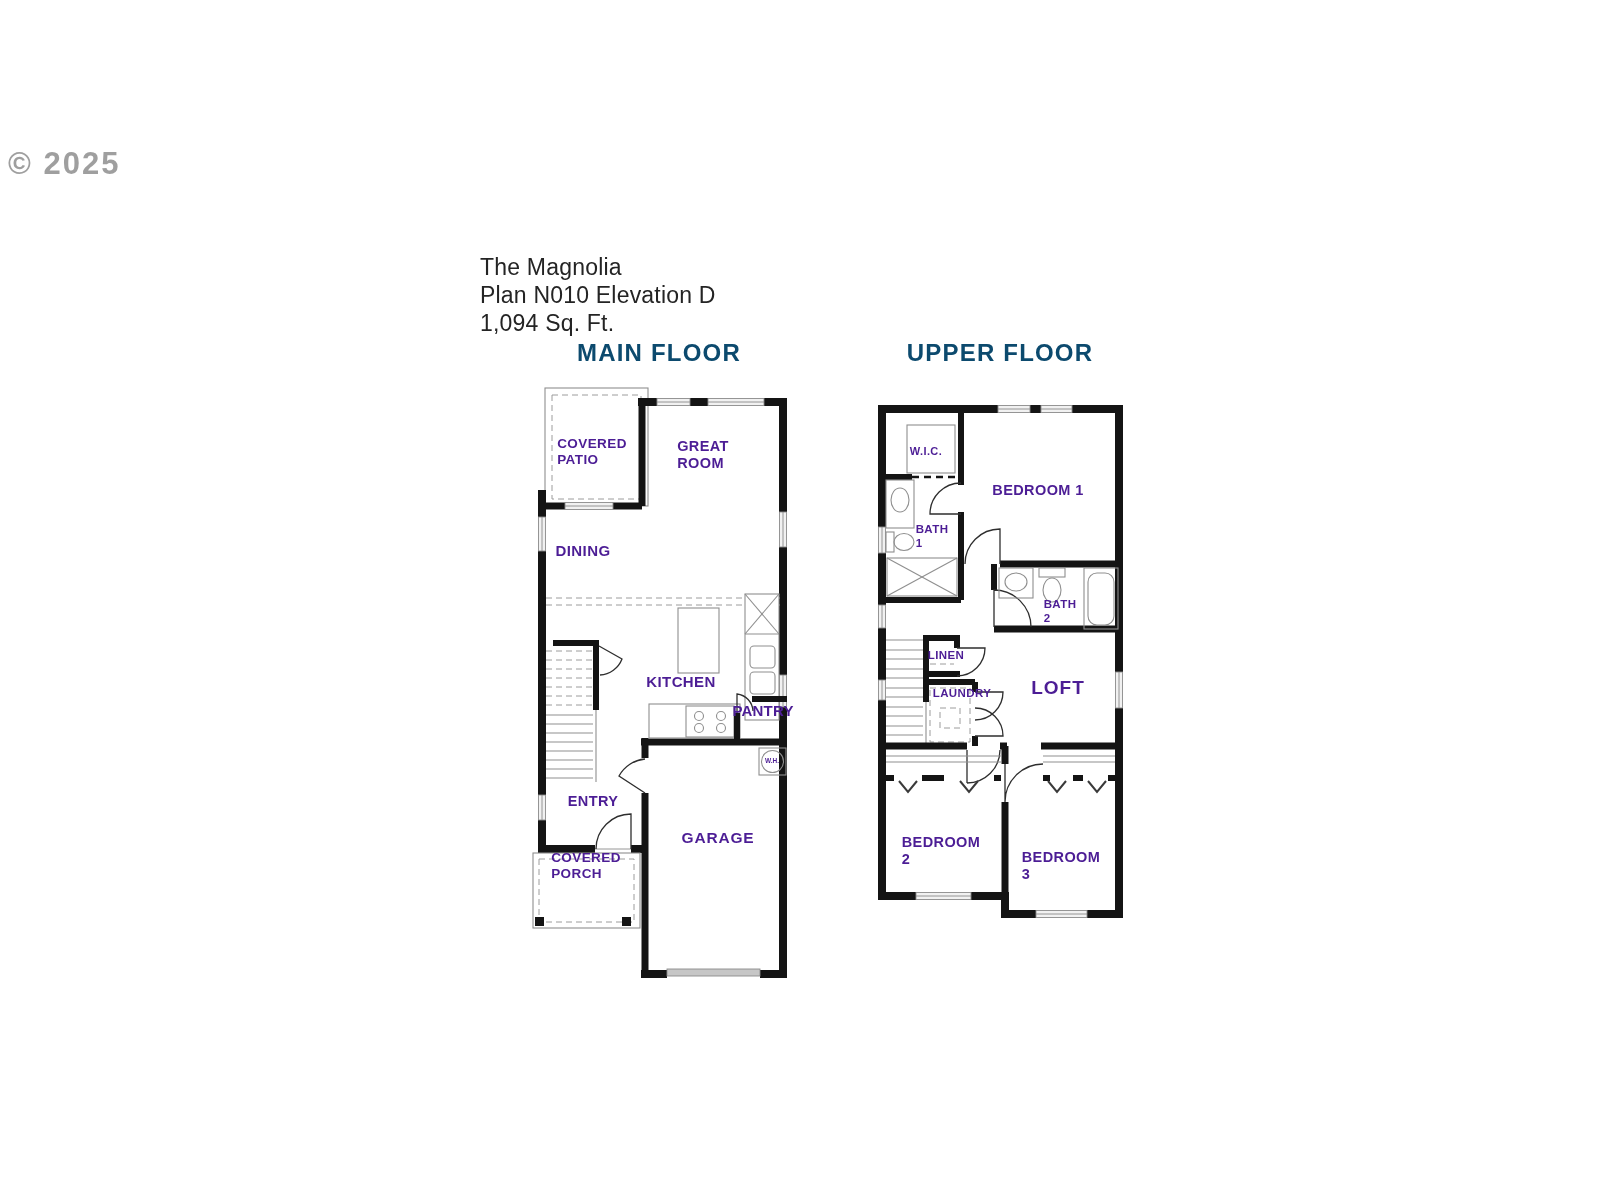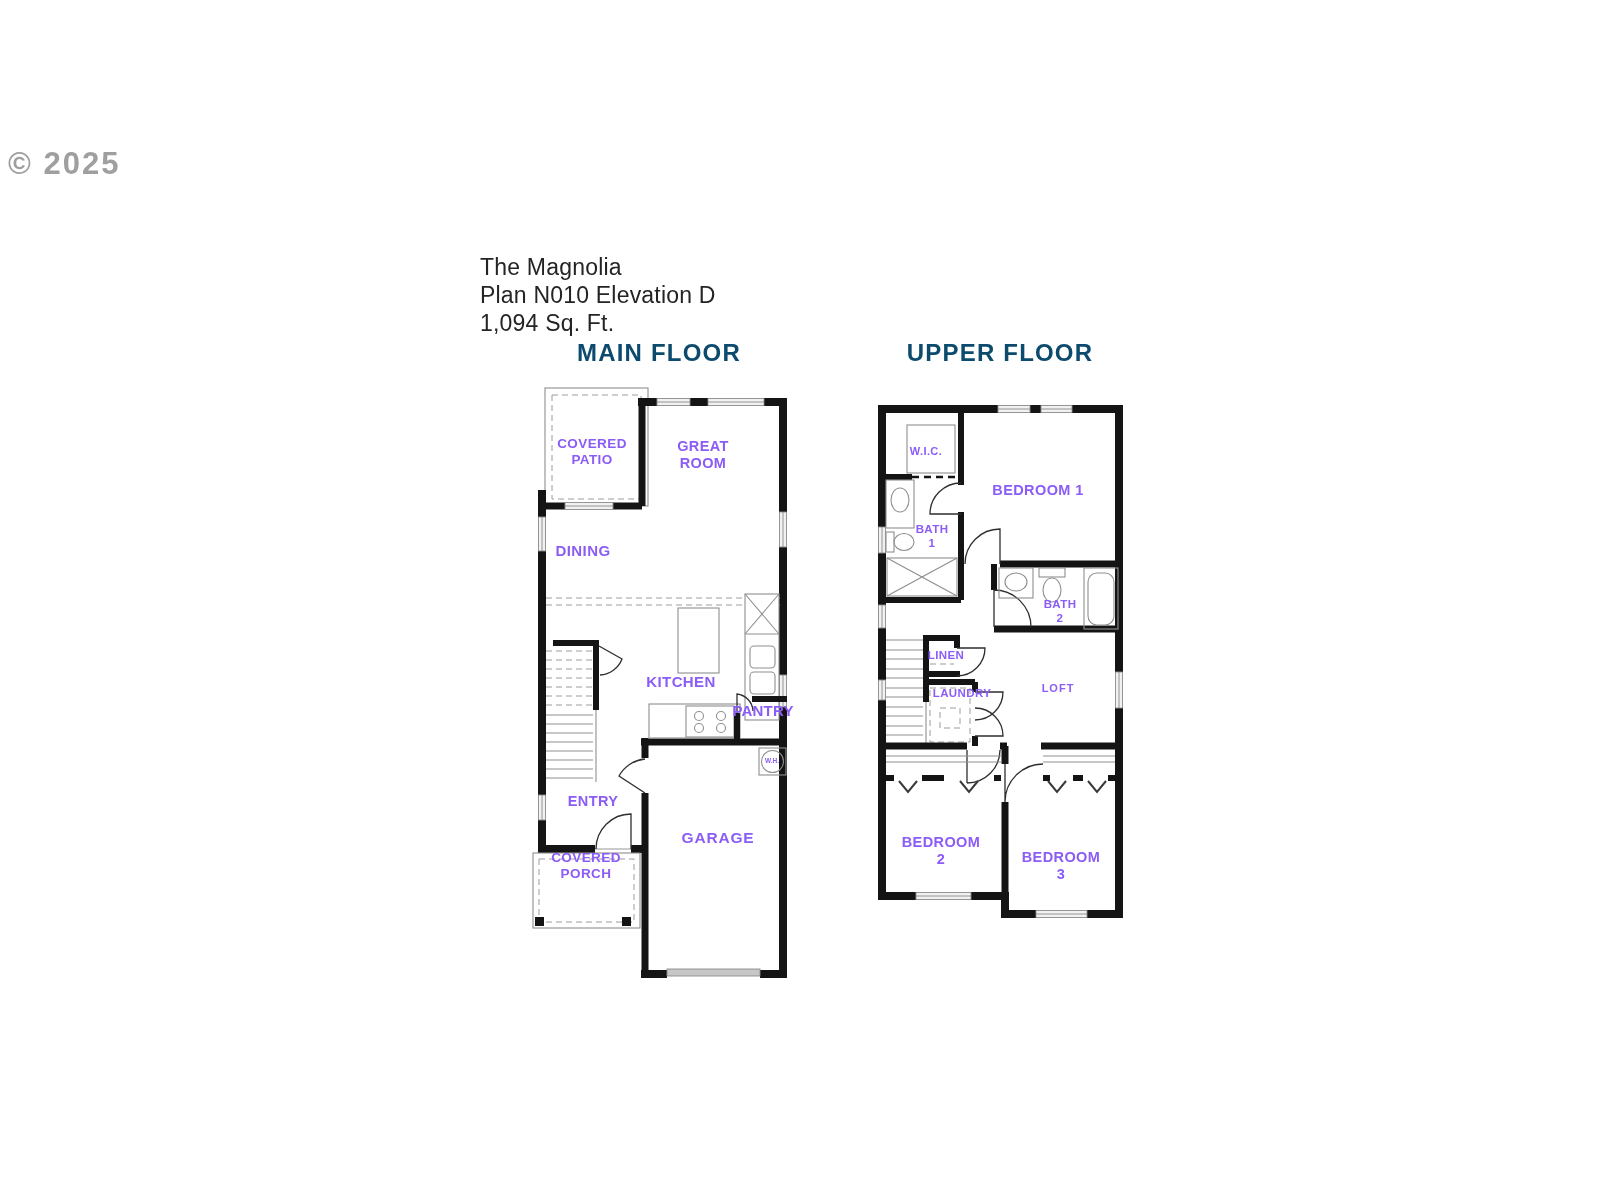--- a/index.html
+++ b/index.html
@@ -4,22 +4,22 @@
 <style>
   html,body{margin:0;padding:0;background:#ffffff;}
   #page{position:relative;width:1600px;height:1200px;background:#ffffff;overflow:hidden;
         font-family:"Liberation Sans", sans-serif;text-decoration:underline;}
   .watermark{position:absolute;left:8px;top:146px;font-size:31px;font-weight:600;
              color:#8f8f8f;opacity:.85;letter-spacing:2px;}
   .titleblock{position:absolute;left:480px;top:218px;color:#242424;font-size:23px;
               font-weight:500;line-height:28px;letter-spacing:.2px;margin-top:35px;}
   .floorheading{position:absolute;transform:translate(-50%,-50%);font-size:24px;font-weight:600;
                 color:#0c4a6e;letter-spacing:1.2px;white-space:nowrap;}
-  .lbl{position:absolute;transform:translate(-50%,-50%);color:#8b5cf6;font-weight:600;
-       text-align:center;white-space:pre-line;letter-spacing:.4px;line-height:1.18;}
+  .lbl{position:absolute;transform:translate(-50%,-50%);color:#4c1d95;font-weight:600;
+       white-space:pre-line;letter-spacing:.4px;line-height:1.18;}
   svg{position:absolute;}
   .w8{stroke:#141414;stroke-width:8;fill:none;}
   .w7{stroke:#141414;stroke-width:7;fill:none;}
   .w6{stroke:#141414;stroke-width:6;fill:none;}
   .thin{fill:none;stroke:#8f8f8f;stroke-width:1.1;}
   .thinF{fill:#ffffff;stroke:#8f8f8f;stroke-width:1.1;}
   .dash{fill:none;stroke:#9c9c9c;stroke-width:1;stroke-dasharray:6 4;}
   .rod{stroke:#141414;stroke-width:2.5;stroke-dasharray:7 5;fill:none;}
   .door{fill:none;stroke:#2e2e2e;stroke-width:1.3;}
   .vee{fill:none;stroke:#3a3a3a;stroke-width:2;}
@@ -335,19 +335,19 @@
   <div class="lbl" style="left:699px;top:838px;font-size:15.5px;letter-spacing:.8px;margin-left:19px;">GARAGE</div>
 
   <div class="lbl" style="left:926px;top:451px;font-size:11px;">W.I.C.</div>
   <div class="lbl" style="left:1038px;top:491px;font-size:14.5px;">BEDROOM 1</div>
   <div class="lbl" style="left:932px;top:537px;font-size:11.5px;">BATH
 1</div>
   <div class="lbl" style="left:1060px;top:612px;font-size:11.5px;">BATH
 2</div>
   <div class="lbl" style="left:946px;top:656px;font-size:11.5px;">LINEN</div>
   <div class="lbl" style="left:962px;top:694px;font-size:11.5px;">LAUNDRY</div>
-  <div class="lbl" style="left:1058px;top:688px;font-size:11px;letter-spacing:1px;">LOFT</div>
+  <div class="lbl" style="left:1058px;top:688px;font-size:19px;letter-spacing:1px;">LOFT</div>
   <div class="lbl" style="left:941px;top:851px;font-size:14.5px;">BEDROOM
 2</div>
   <div class="lbl" style="left:1061px;top:866px;font-size:14.5px;">BEDROOM
 3</div>
 
 </div>
 
 </body></html>

